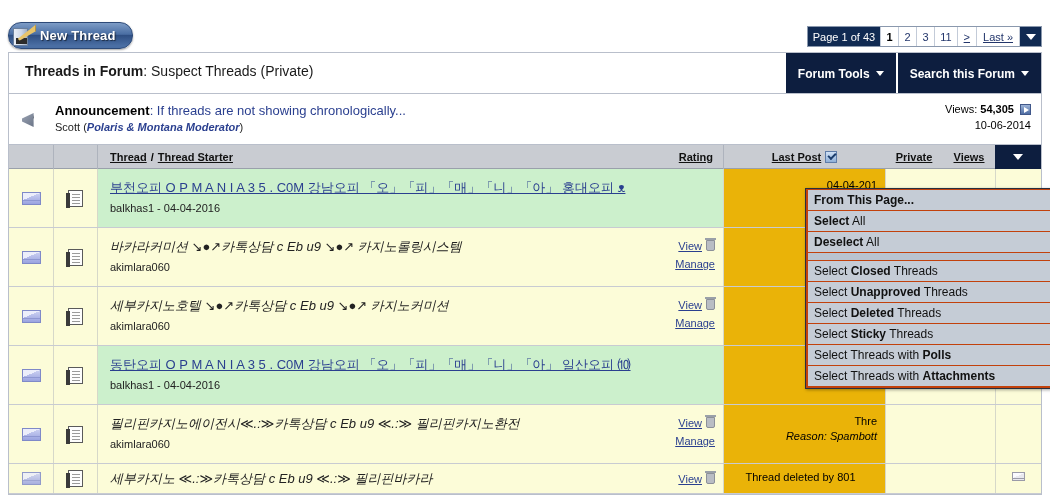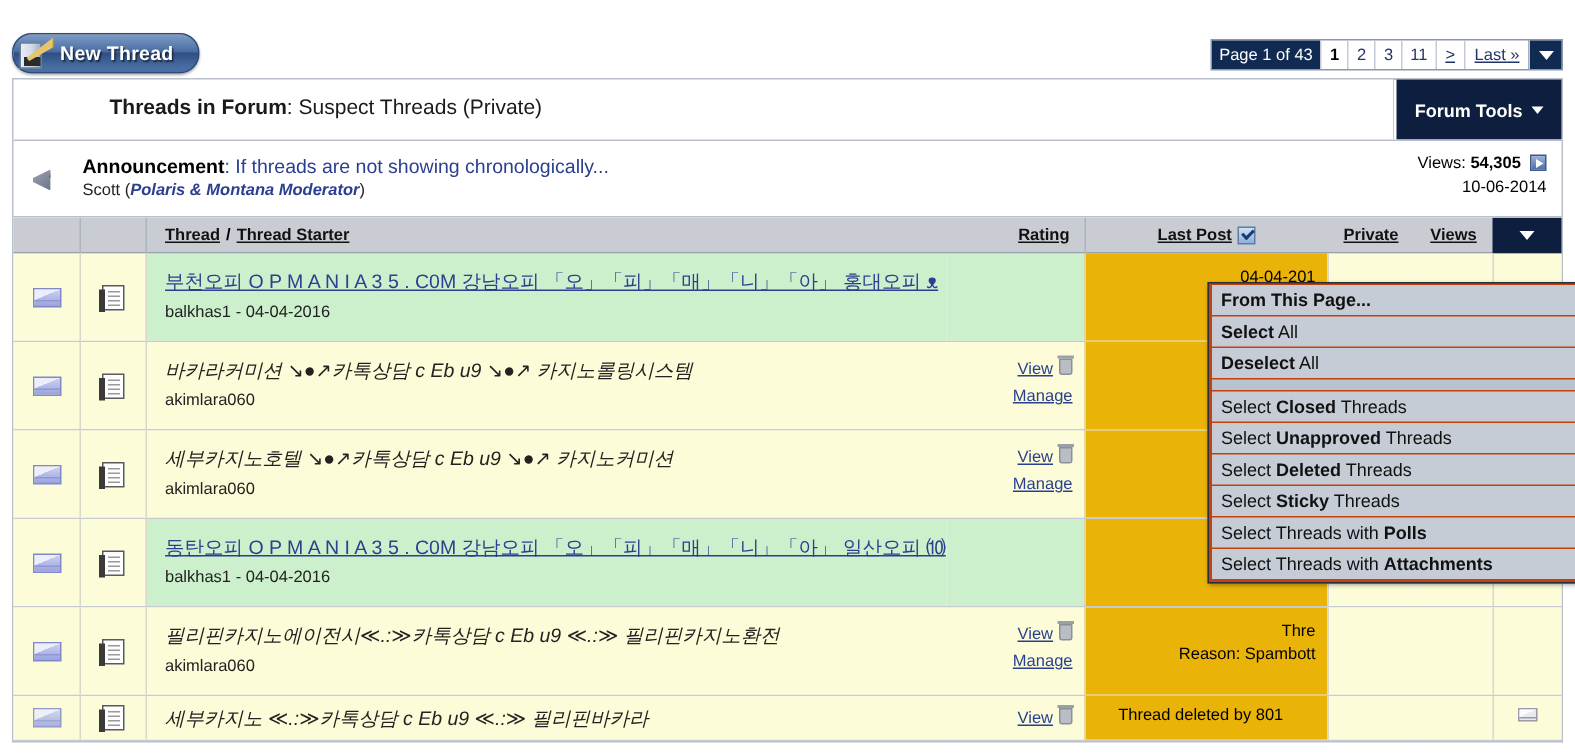--- a/index.html
+++ b/index.html
@@ -82,21 +82,21 @@
   .caret-white.sm{ border-left-width:4px;border-right-width:4px;border-top-width:5px;}
 
   
   .headband{
     position:relative; height:41px; margin:0 8px;
     border:1px solid #b9bfcb; border-bottom:none; background:#ffffff;
   }
   .headband .title{
     position:absolute; left:16px; top:10px; font-size:14px; color:#1a1a1a;
   }
-  .headband .title b{ font-weight:bold;margin-left:48px; }
+  .headband .title b{ font-weight:bold; }
   .toolgroup{
     position:absolute; right:0; top:0; height:41px; display:flex;
   }
   .toolbtn{
     background:#0d1e3f; color:#ffffff; font-weight:bold; font-size:12px;
     display:flex; align-items:center; gap:6px; padding:0 12px;
     border-left:2px solid #ffffff;
   }
 
   
@@ -268,20 +268,24 @@
 
   <div class="headband">
     <div class="title">
       <b>Threads in Forum</b><span>: Suspect Threads (Private)</span>
     </div>
     <div class="toolgroup">
       <div class="toolbtn">
         <span>Forum Tools</span>
         <span class="caret-white sm"></span>
       </div>
+      <div class="toolbtn">
+        <span>Search this Forum</span>
+        <span class="caret-white sm"></span>
+      </div>
     </div>
   </div>
 
   <div class="announce">
     <div class="ann-icon">
       <span class="megaphone"></span>
     </div>
     <div class="ann-text">
       <div class="ann-line1">
         <b>Announcement</b><a href="#">: If threads are not showing chronologically...</a>
@@ -429,21 +433,21 @@
       <div class="cell-thread">
         <span class="tt-del">필리핀카지노에이전시≪.:≫카톡상담 c Eb u9 ≪.:≫ 필리핀카지노환전</span>
         <div class="starter">akimlara060</div>
       </div>
       <div class="cell-rating rate-links">
         <div><a href="#">View</a><span class="trash"></span></div>
         <div><a href="#">Manage</a></div>
       </div>
       <div class="cell-last">
         <div>Thre</div>
-        <div style="">Reason: Spambott</div>
+        <div style="font-style:italic">Reason: Spambott</div>
       </div>
       <div class="cell-rep"></div>
       <div class="cell-views"></div>
       <div class="cell-chk"></div>
     </div>
 
     <div class="row" style="min-height:30px">
       <div class="cell-i1">
           <span class="env" style="opacity:.85"></span>
         </div>

